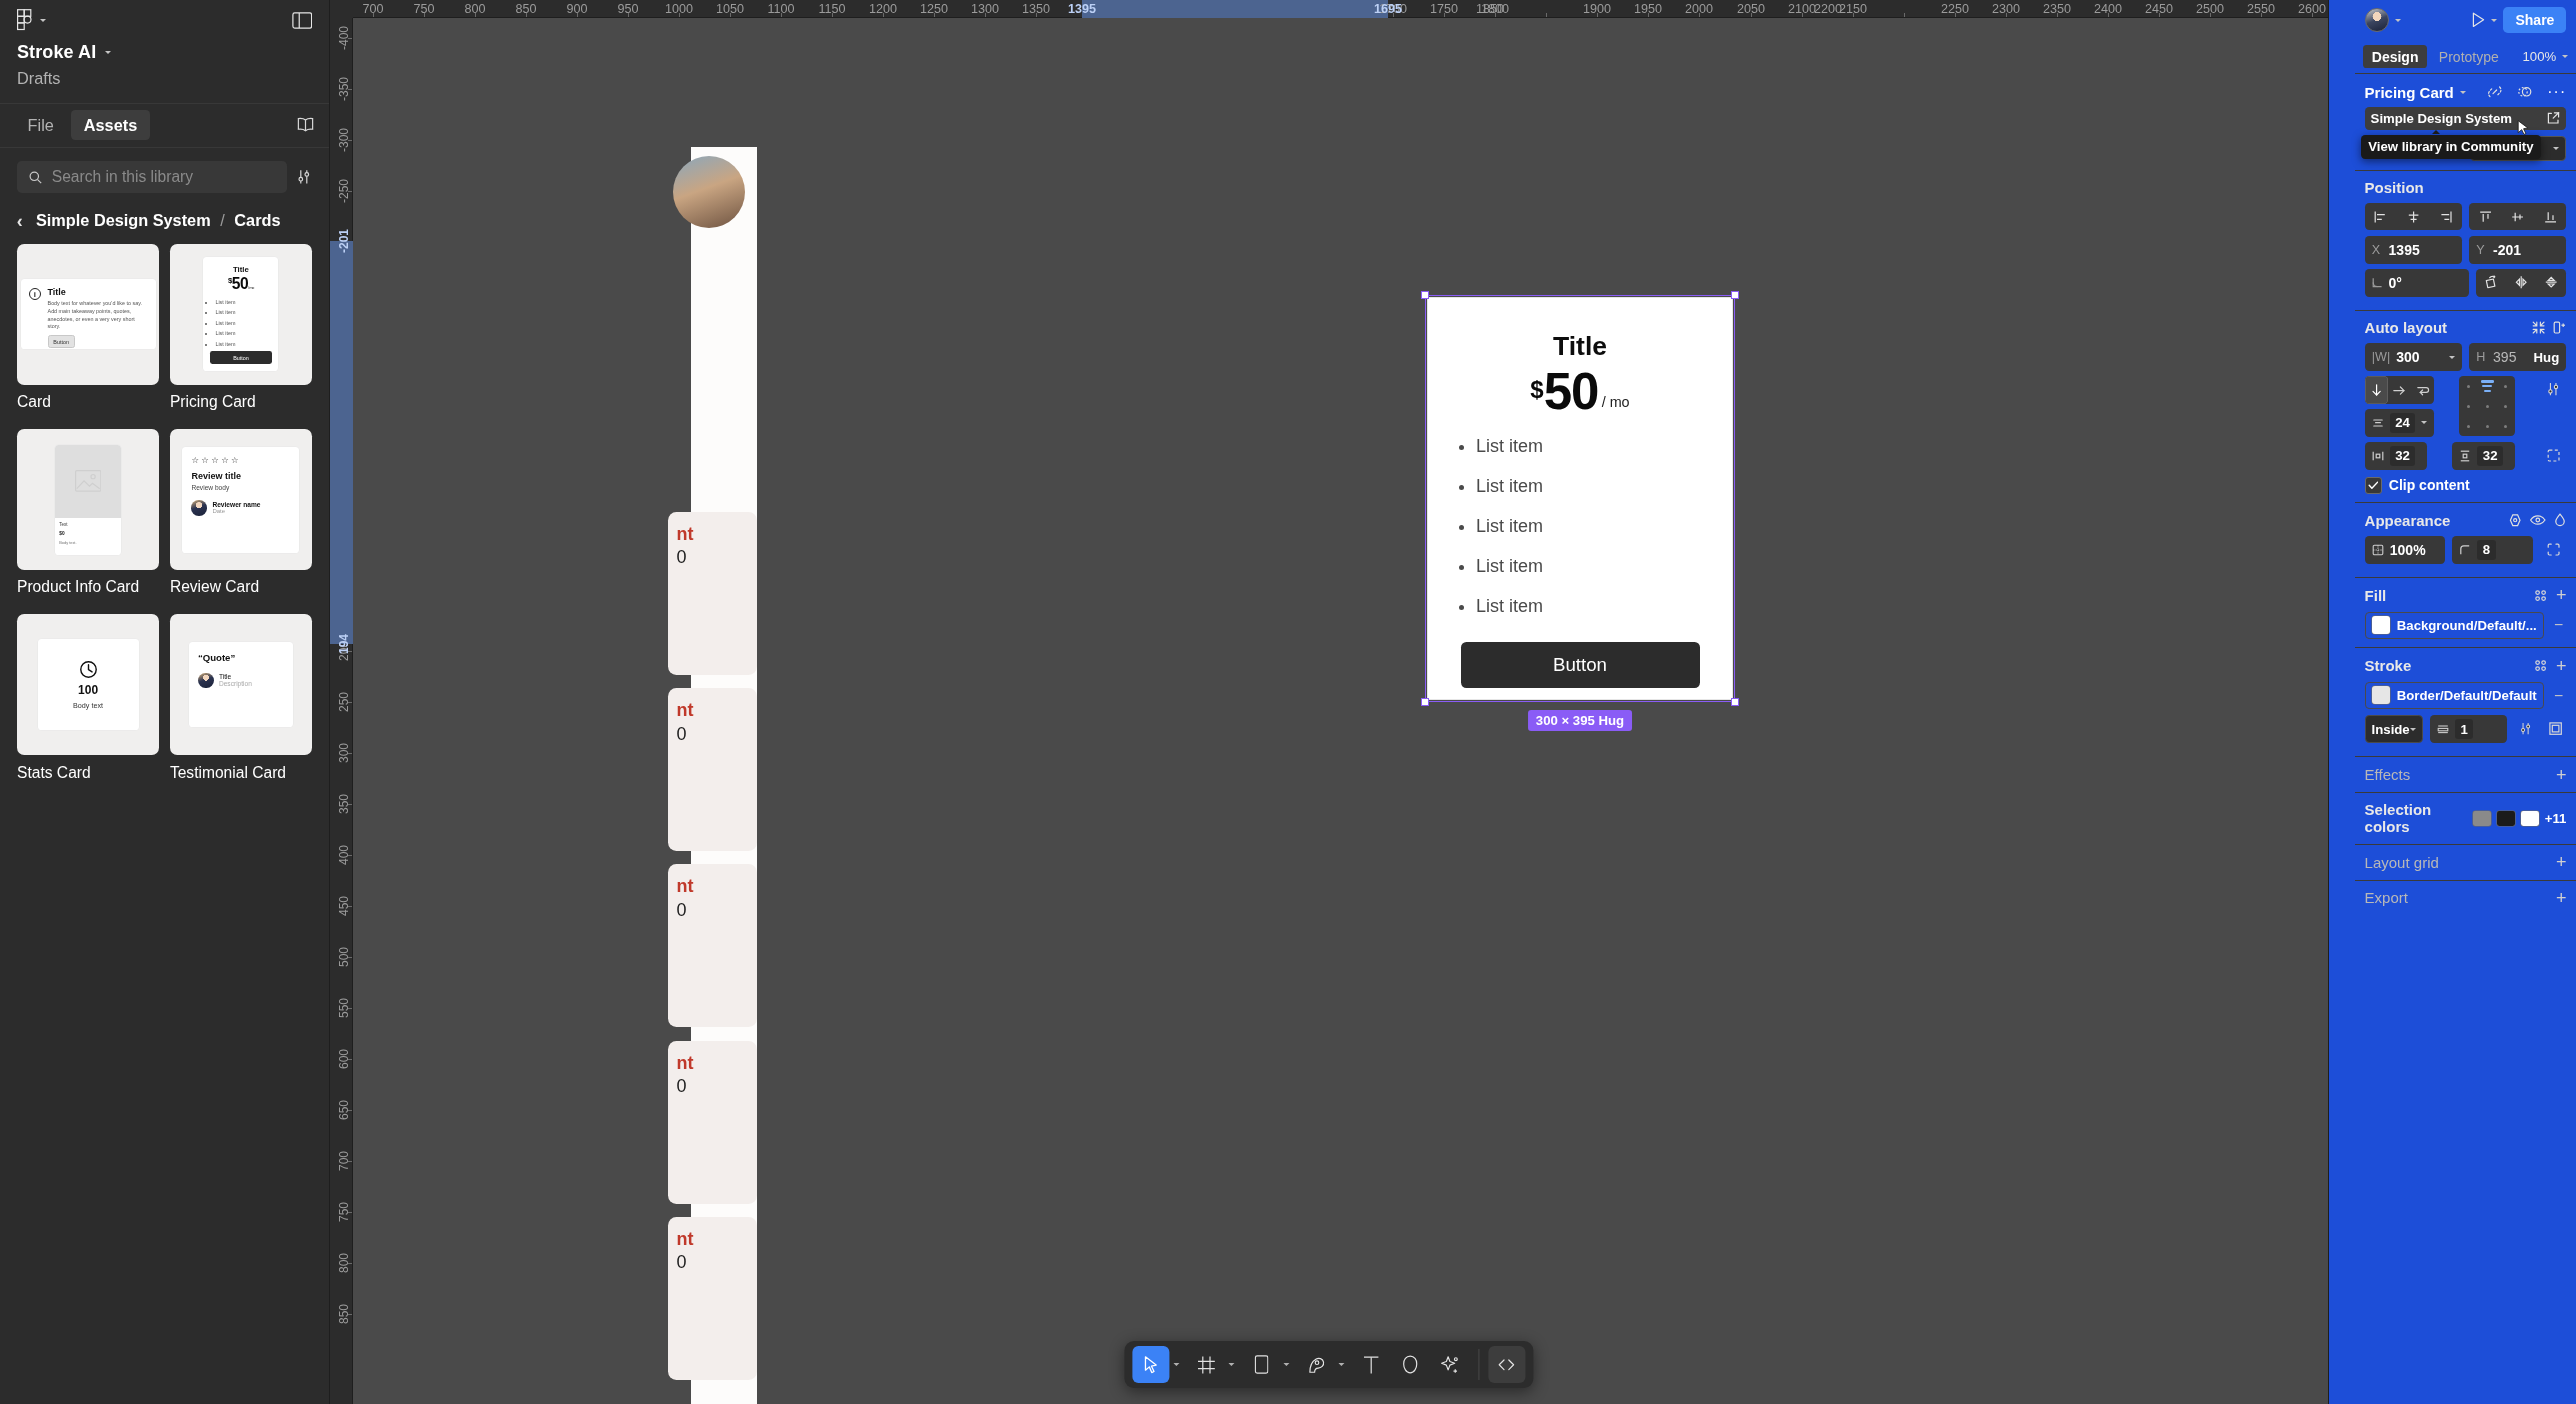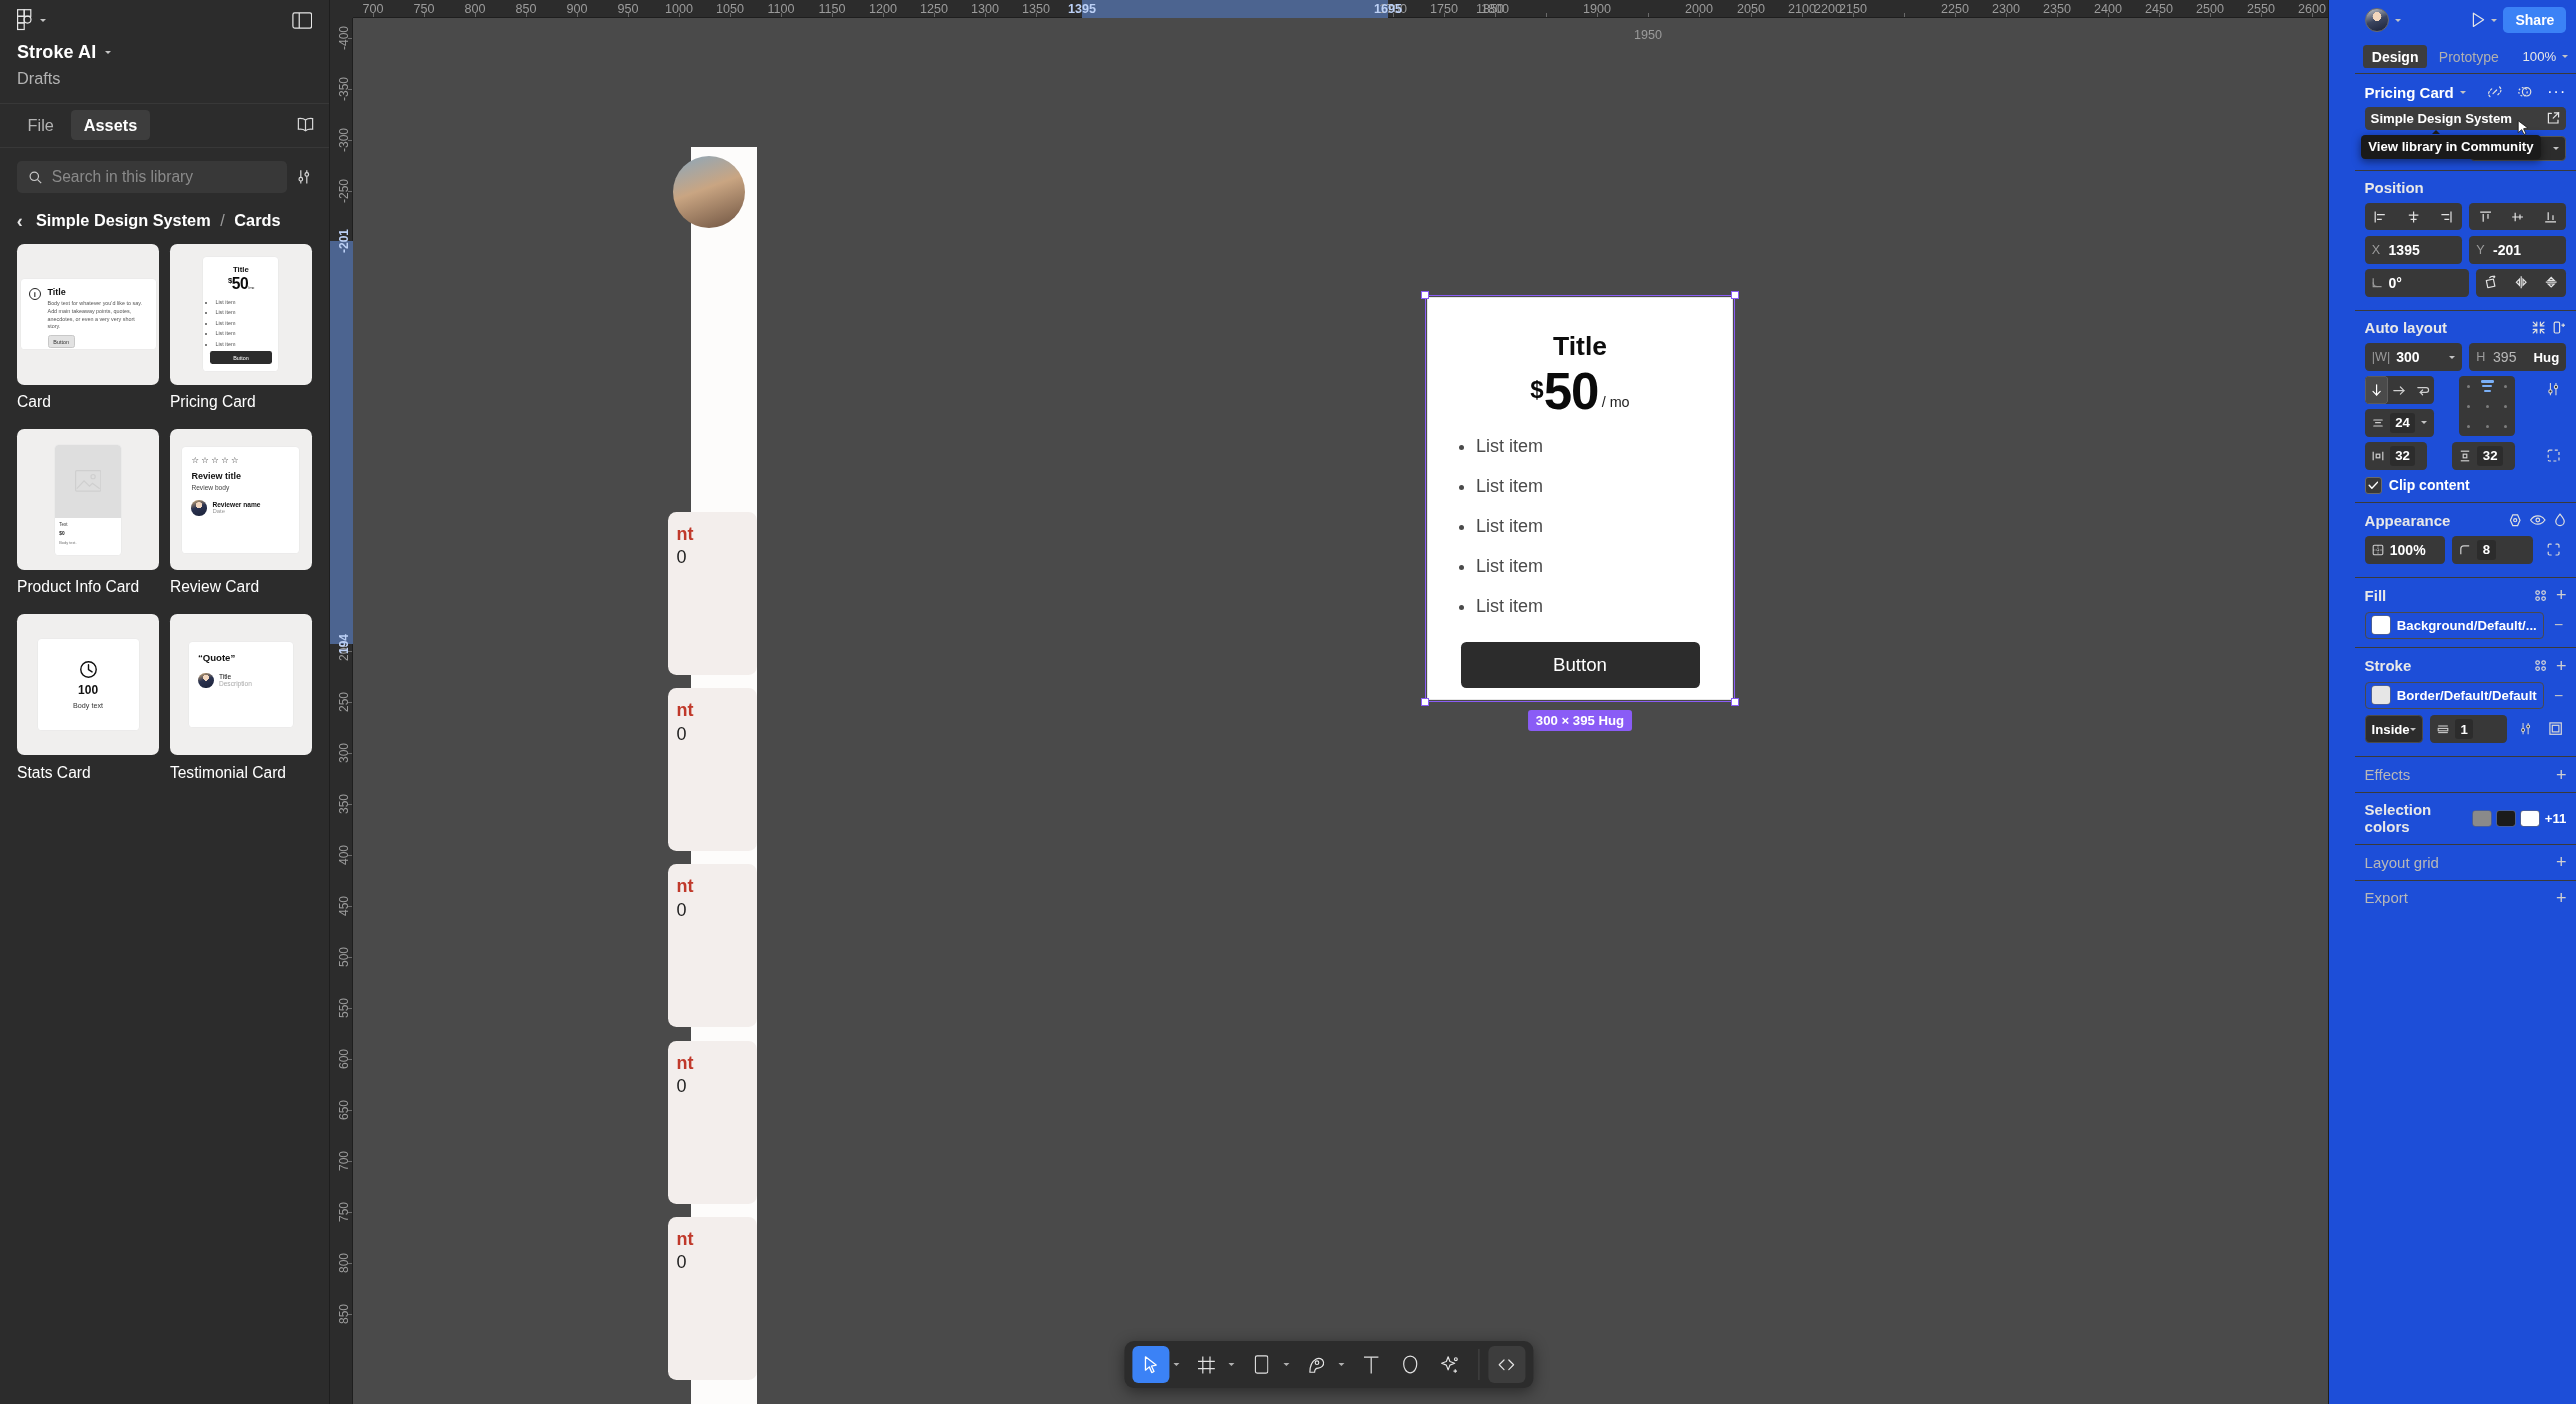--- a/index.html
+++ b/index.html
@@ -617,21 +617,21 @@
         <div class="tick-label" style="left: 1063px;">1700</div>
         <div class="tick-mark" style="left: 1063px;"></div>
         <div class="tick-label" style="left: 1114px;">1750</div>
         <div class="tick-mark" style="left: 1114px;"></div>
         <div class="tick-label" style="left: 1165px;">1800</div>
         <div class="tick-mark" style="left: 1165px;"></div>
         <div class="tick-label" style="left: 1160px;">1850</div>
         <div class="tick-mark" style="left: 1216px;"></div>
         <div class="tick-label" style="left: 1267px;">1900</div>
         <div class="tick-mark" style="left: 1267px;"></div>
-        <div class="tick-label" style="left: 1318px; margin-top: 26px;">1950</div>
+        <div class="tick-label" style="left: 1318px;">1950</div>
         <div class="tick-mark" style="left: 1318px;"></div>
         <div class="tick-label" style="left: 1369px;">2000</div>
         <div class="tick-mark" style="left: 1369px;"></div>
         <div class="tick-label" style="left: 1421px;">2050</div>
         <div class="tick-mark" style="left: 1421px;"></div>
         <div class="tick-label" style="left: 1472px;">2100</div>
         <div class="tick-mark" style="left: 1472px;"></div>
         <div class="tick-label" style="left: 1523px;">2150</div>
         <div class="tick-mark" style="left: 1523px;"></div>
         <div class="tick-label" style="left: 1498px;">2200</div>

